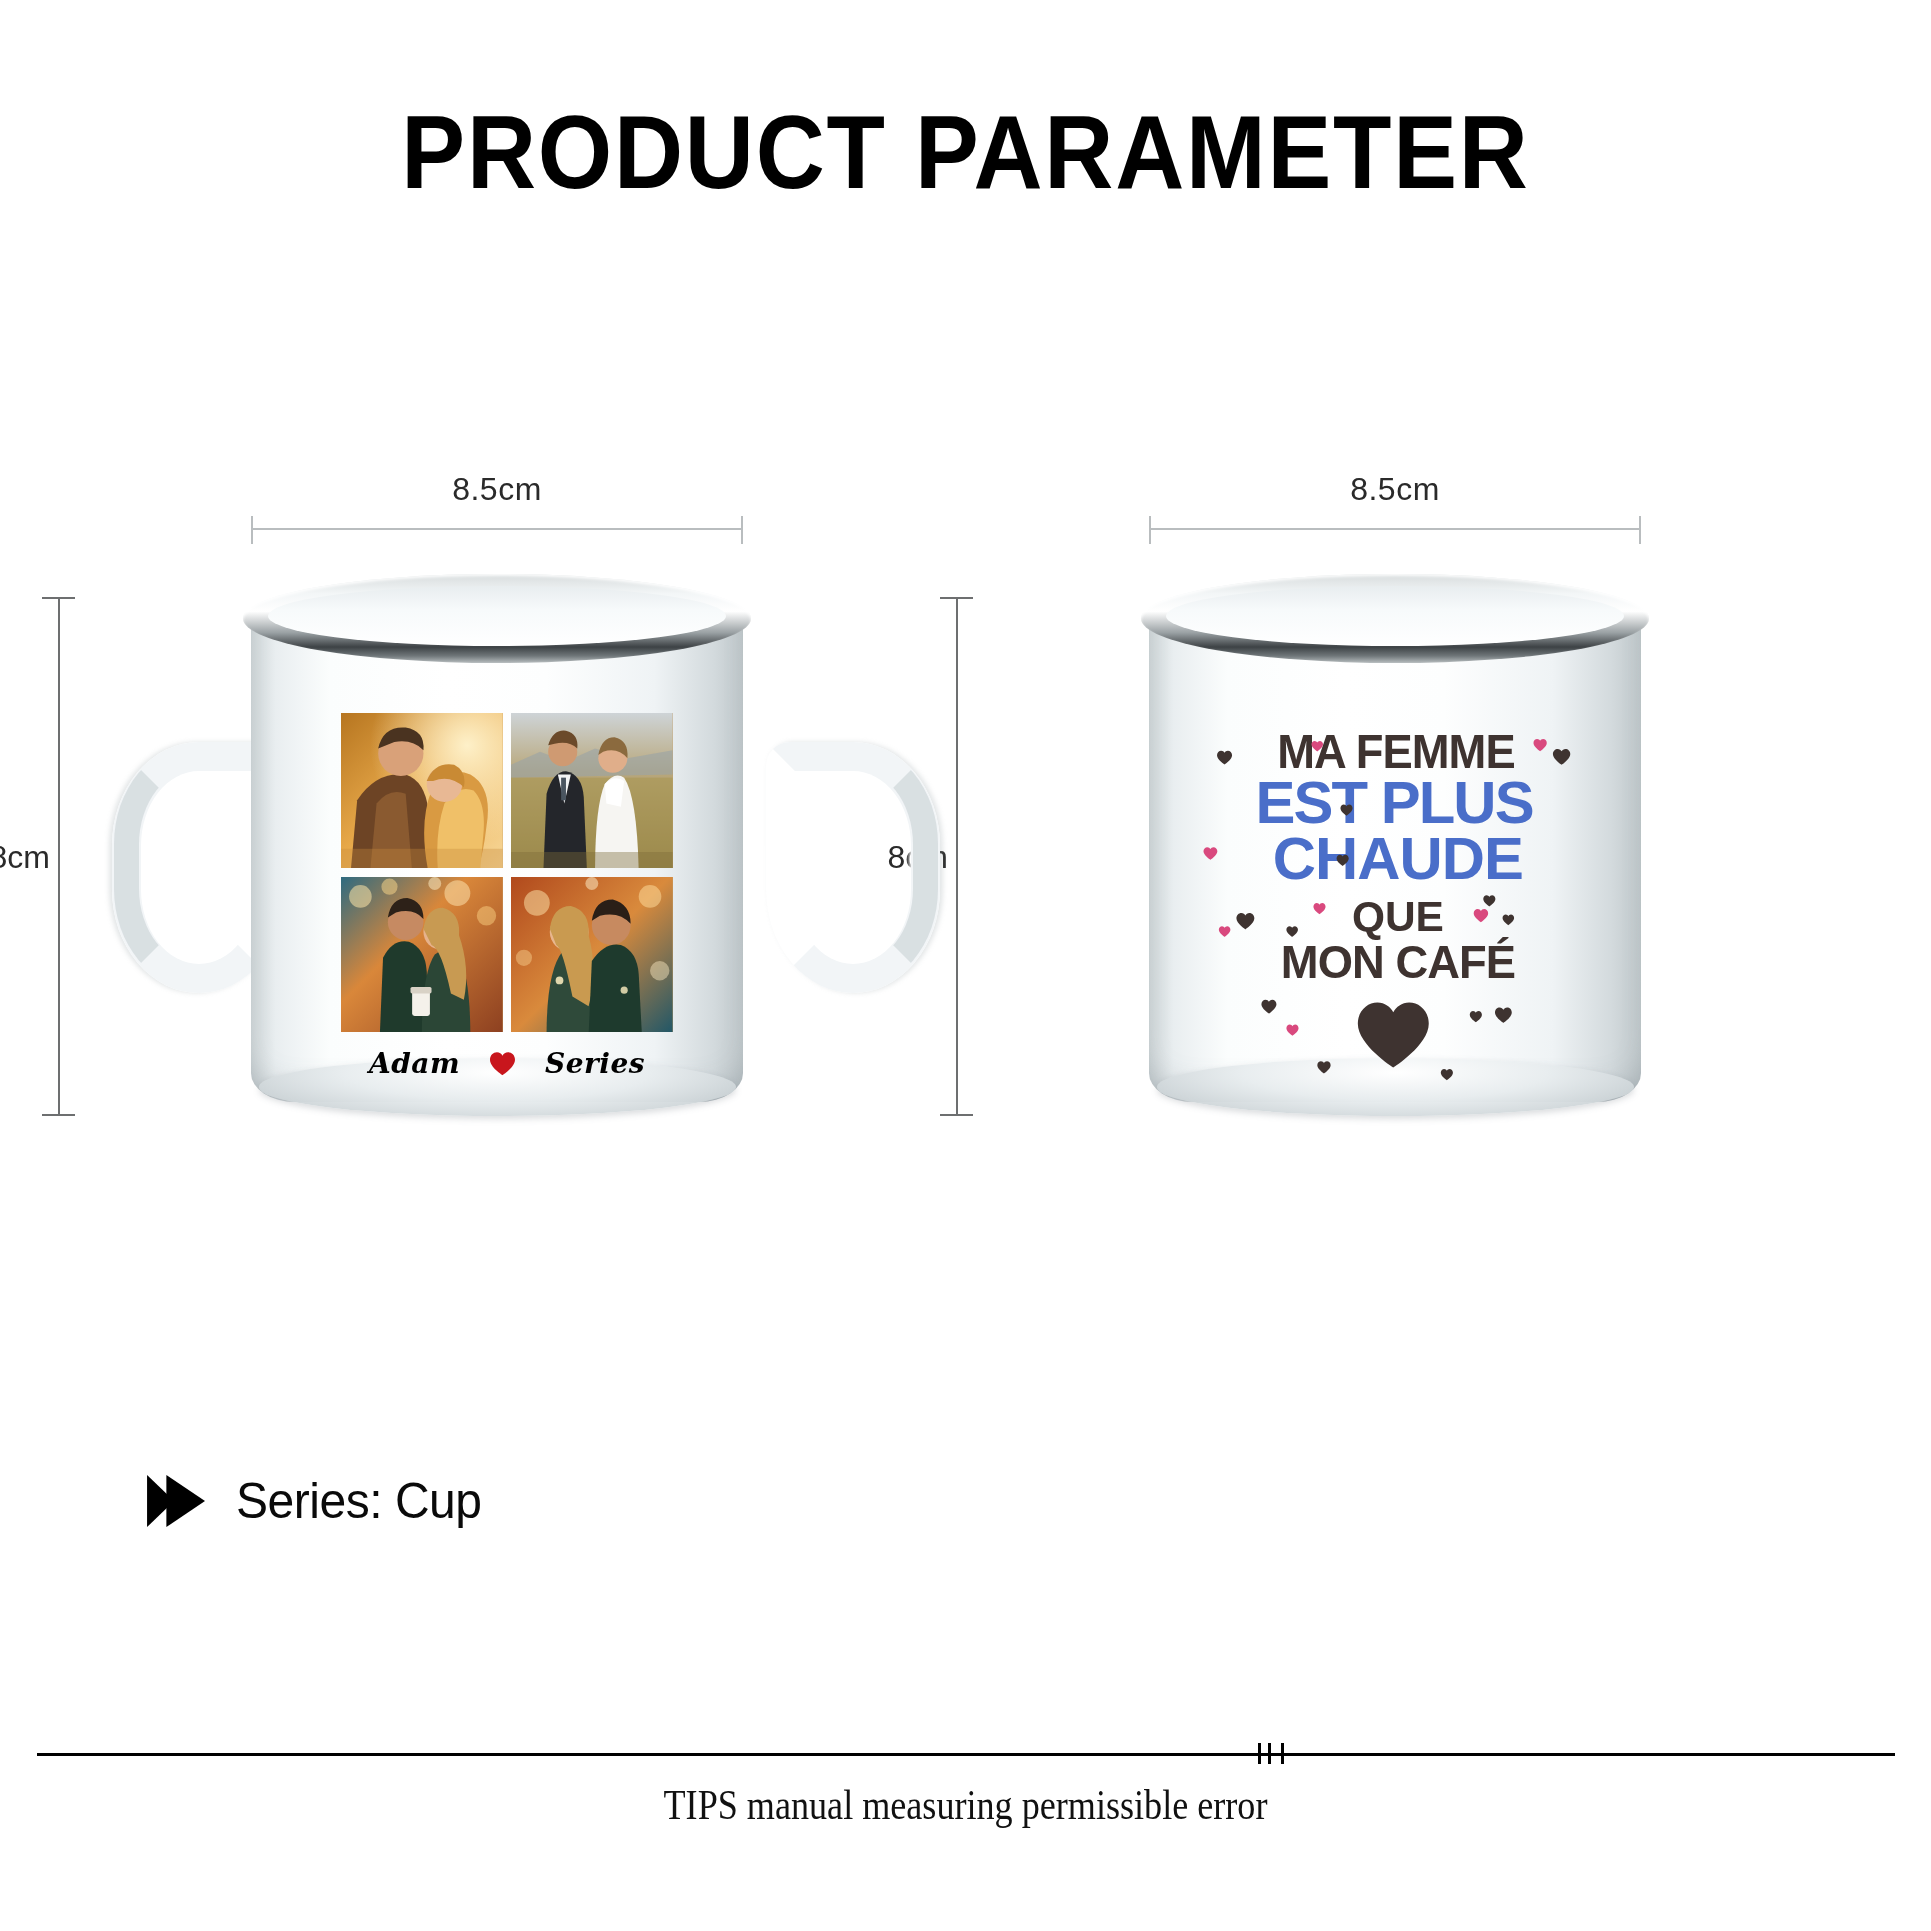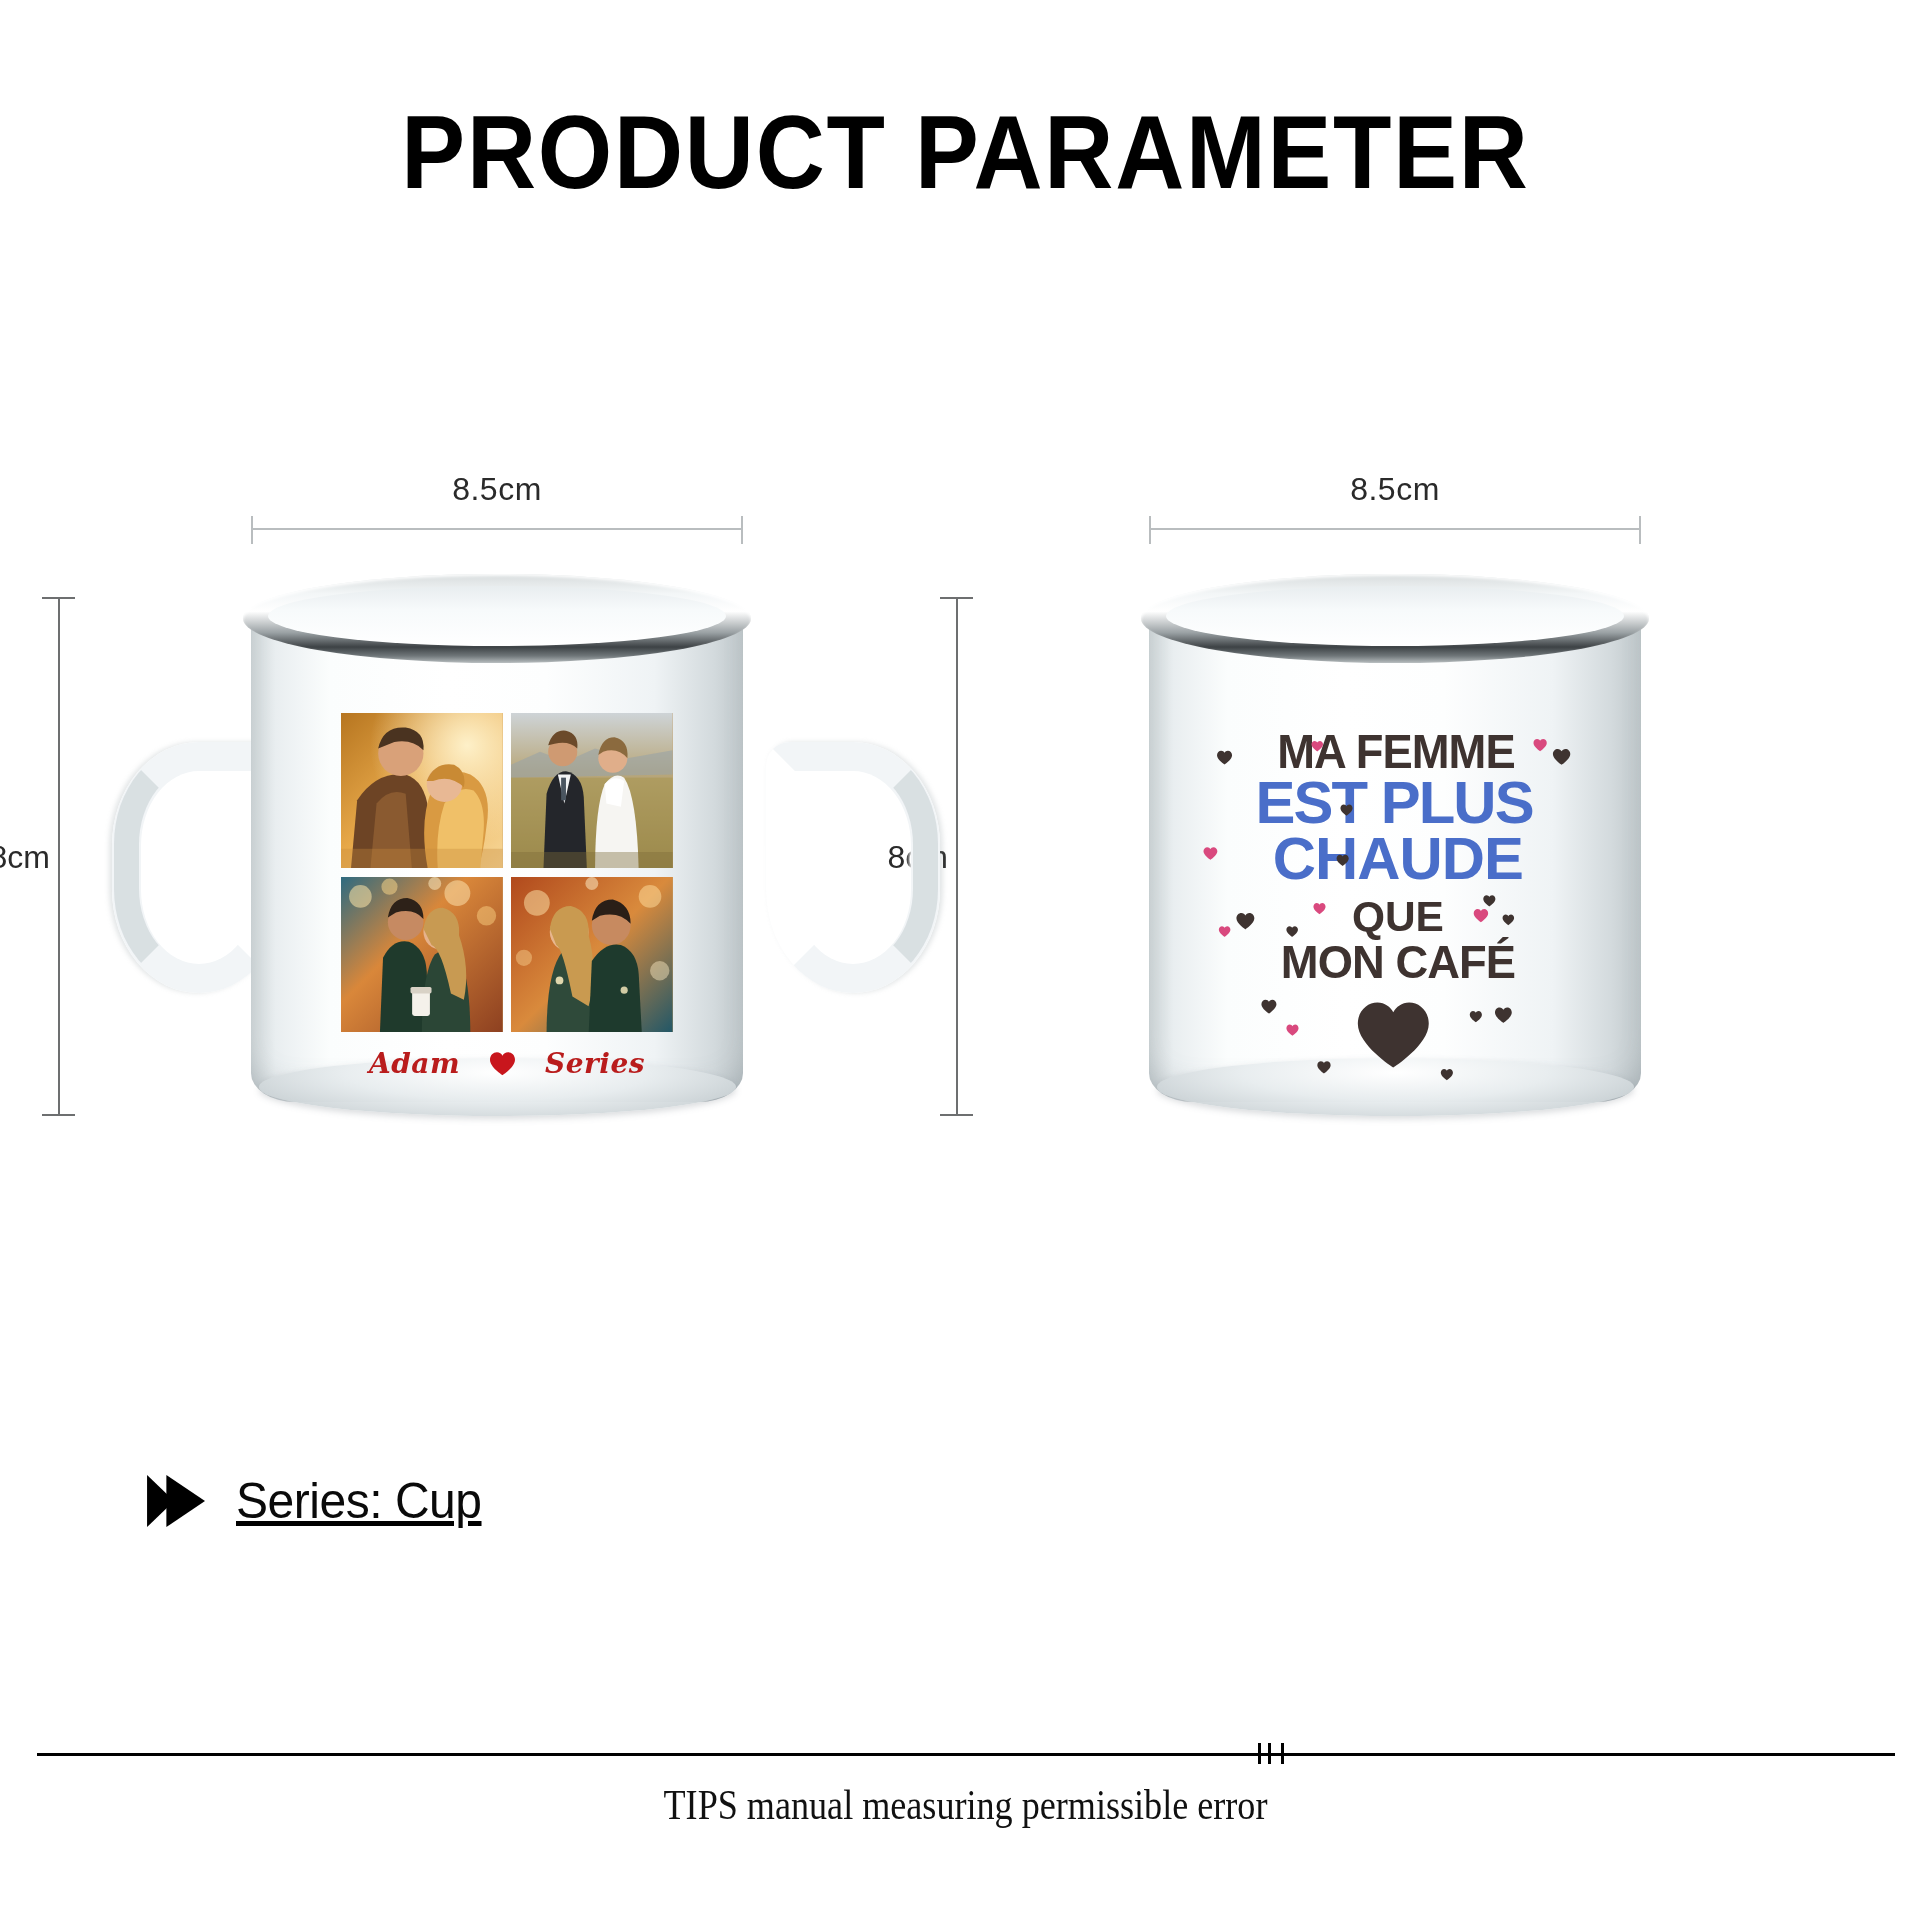--- a/index.html
+++ b/index.html
@@ -250,21 +250,21 @@
     display: flex;
     align-items: center;
     justify-content: center;
     gap: 29px;
   }
   .names .nm {
     font-family: "DejaVu Serif", serif;
     font-style: italic;
     font-weight: bold;
     font-size: 28px;
-    color: #b91c1c;
+    color: #000000;
     letter-spacing: 0.5px;
   }
   .names .heart-red {
     width: 27px;
     height: 25px;
     position: relative;
     flex: 0 0 auto;
   }
 
   
@@ -285,21 +285,20 @@
     width: 1661px;
     display: grid;
     grid-template-columns: 1fr 1fr;
     grid-row-gap: 64px;
     grid-column-gap: 0;
   }
   .spec-item {
     display: flex;
     align-items: center;
     gap: 27px;
-    text-decoration: underline;
   }
   .spec-bullet {
     flex: 0 0 auto;
     width: 64px;
     height: 56px;
     position: relative;
   }
   .spec-label {
     font-family: "Liberation Sans", sans-serif;
     font-size: 50px;

